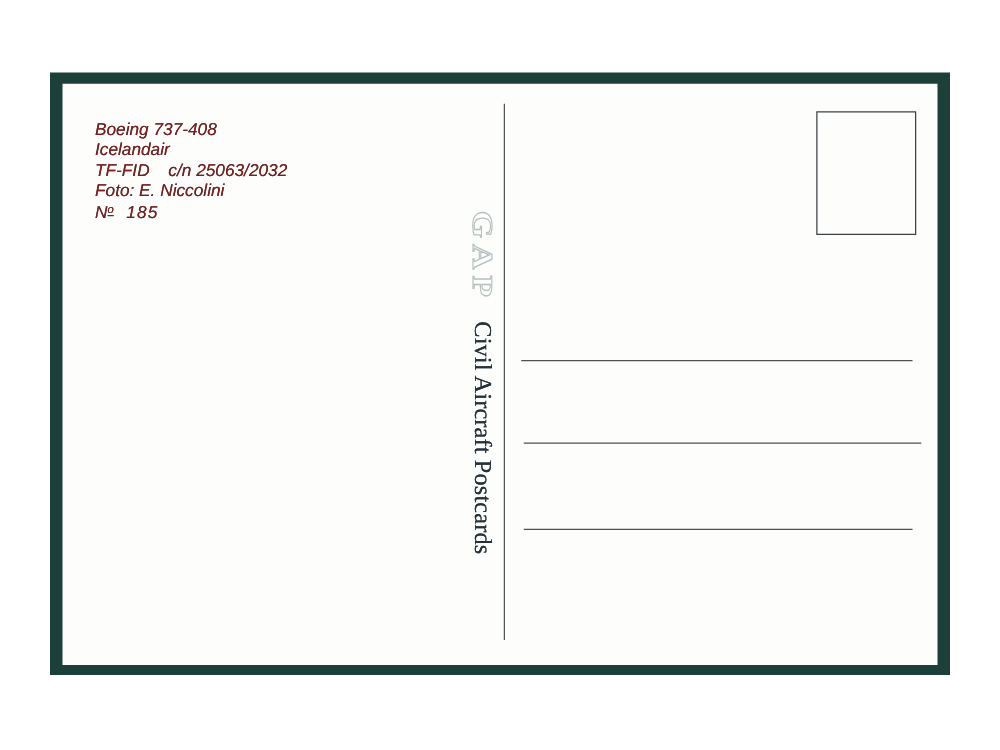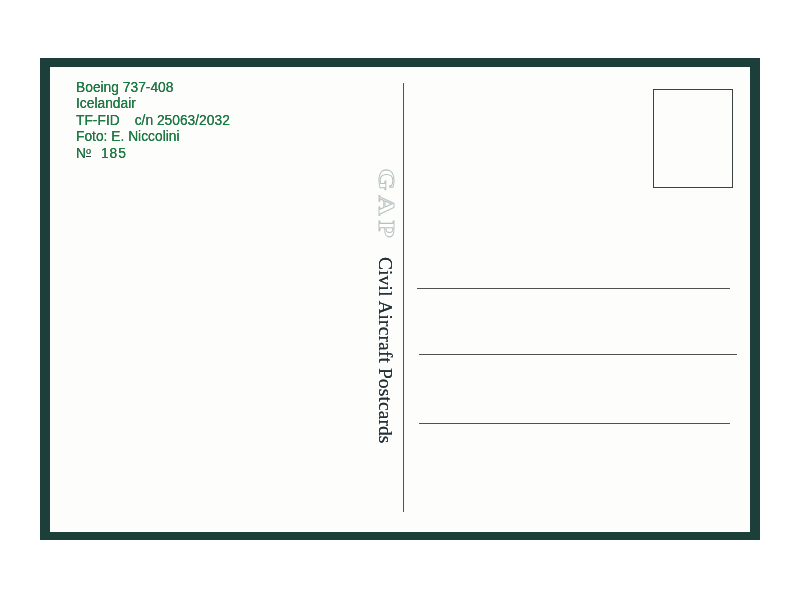--- a/index.html
+++ b/index.html
@@ -1,21 +1,21 @@
 <!DOCTYPE html>
 <html><head>
 <meta charset="utf-8">
 <style>
   html,body{margin:0;padding:0;}
   body{width:800px;height:600px;background:#ffffff;position:relative;overflow:hidden;
        font-family:"Liberation Sans", sans-serif;}
   .frame{position:absolute;left:40px;top:58px;width:720px;height:482px;background:#1c4039;}
   .card{position:absolute;left:50px;top:67px;width:700px;height:465px;background:#fdfdfc;}
-  .info{position:absolute;left:76px;top:80px;font-size:13.8px;line-height:16.4px;
-        color:#15803d;text-shadow:0 0 0.5px #36474a;}
+  .info{position:absolute;left:76px;top:96px;font-size:13.8px;line-height:16.4px;
+        color:#7f1d1d;text-shadow:0 0 0.5px #36474a;font-style:italic;}
   .gap2{display:inline-block;width:15px;}
   .ord{font-size:9px;vertical-align:4px;border-bottom:1px solid #2e3f42;line-height:8px;}
   .num{letter-spacing:0.9px;margin-left:10px;text-align:right;}
   .divider{position:absolute;left:403px;top:83px;width:1.4px;height:429px;background:#4e5555;}
   .stamp{position:absolute;left:653px;top:89px;width:78px;height:97px;border:1.2px solid #3c4244;}
   .aline{position:absolute;height:1.3px;background:#4e5252;}
   .l1{left:417px;top:288px;width:313px;}
   .l2{left:419px;top:354px;width:318px;}
   .l3{left:419px;top:423px;width:311px;}
   .cap{position:absolute;left:396px;top:257px;width:186px;letter-spacing:0.1px;

